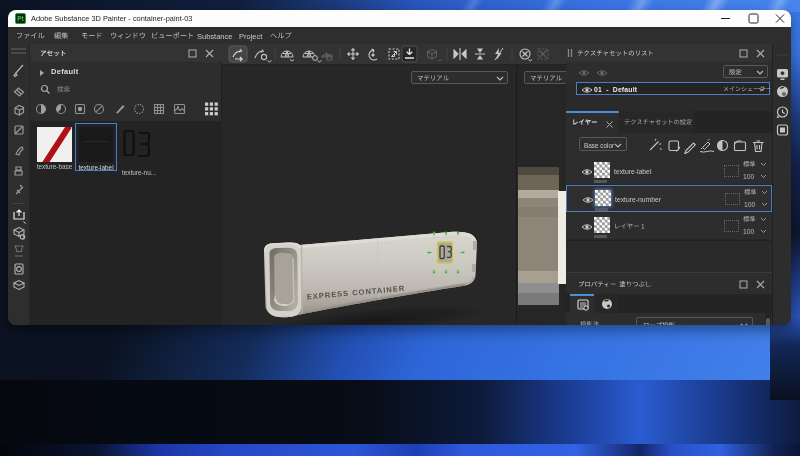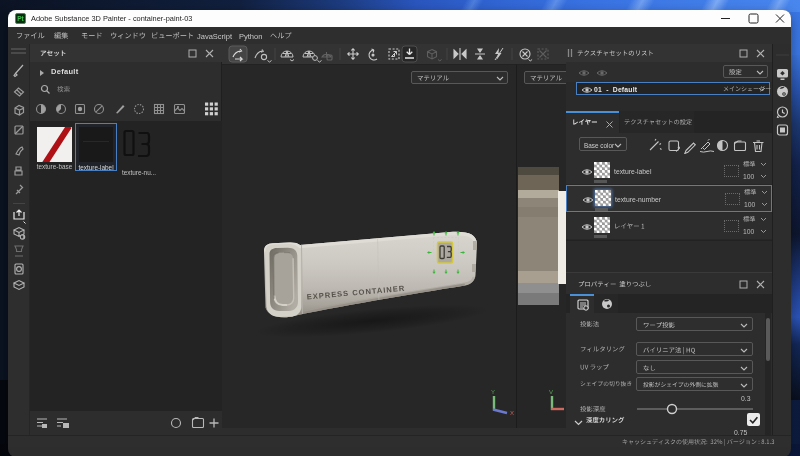--- a/index.html
+++ b/index.html
@@ -1,17 +1,17 @@
 <!DOCTYPE html>
 <html><head><meta charset="utf-8"><style>
 *{margin:0;padding:0;box-sizing:border-box}
 html,body{width:800px;height:456px;overflow:hidden;background:#0a111f;font-family:"Liberation Sans",sans-serif}
 .abs{position:absolute}
 #desk{position:absolute;inset:0;overflow:hidden}
-#win{position:absolute;left:8px;top:10px;width:783px;height:447px;border-radius:8px;overflow:hidden;background:#2d2d2d;box-shadow:0 5px 14px rgba(0,0,0,.4)}
+#win{position:absolute;left:8px;top:10px;width:783px;height:315px;border-radius:8px;overflow:hidden;background:#2d2d2d;box-shadow:0 5px 14px rgba(0,0,0,.4)}
 #tbar{position:absolute;left:0;top:0;width:100%;height:17px;background:#fdfdfd}
 #mbar{position:absolute;left:0;top:17px;width:100%;height:17px;background:#2e2e2e}
 .mi{position:absolute;top:4px}
 #status{position:absolute;left:0;top:425px;width:100%;height:12px;background:#2e2e2e;border-top:1px solid #242424}
 .dd{position:absolute;border:1px solid #585858;border-radius:2px;background:#2e2e2e}
 .chk{background-image:linear-gradient(45deg,#9a9a9a 25%,transparent 25%,transparent 75%,#9a9a9a 75%),linear-gradient(45deg,#9a9a9a 25%,#fff 25%,#fff 75%,#9a9a9a 75%);background-size:5.4px 5.4px;background-position:0 0,2.7px 2.7px}
 svg{display:block}
 </style></head><body>
 <div id="desk">
 <div class="abs" style="left:0;top:0;width:800px;height:456px;background:linear-gradient(113deg,#0b1322 26%,#142c5a 40%,#2250b4 50%,#2e66d8 58%,#3572e2 72%,#4583ec 100%)"></div>
@@ -59,22 +59,22 @@
       <div class="mi" style="left:143.0px">
         <svg width="44.2" height="9.4" style="overflow:visible;display:block">
           <path d="M728 784 675 761C702 723 736 663 756 622L810 647C789 687 753 748 728 784ZM838 824 785 801C813 763 846 707 868 663L922 688C903 725 864 787 838 824ZM279 750H186C190 727 192 693 192 669C192 616 192 216 192 119C192 38 235 3 312 -11C353 -18 413 -21 472 -21C581 -21 731 -13 818 0V91C735 69 582 59 476 59C427 59 375 62 344 67C295 77 274 90 274 141V361C398 393 571 446 683 491C713 502 749 518 777 530L742 610C714 593 684 578 654 565C550 520 392 472 274 443V669C274 697 276 727 279 750ZM1149 91V8C1178 10 1201 11 1232 11C1281 11 1723 11 1780 11C1801 11 1838 10 1856 9V90C1835 88 1799 87 1777 87H1679C1693 178 1722 377 1730 445C1731 453 1734 466 1737 476L1676 505C1667 501 1642 498 1626 498C1571 498 1361 498 1322 498C1297 498 1267 501 1243 504V420C1268 421 1294 423 1323 423C1351 423 1579 423 1641 423C1638 366 1609 171 1594 87H1232C1202 87 1173 89 1149 91ZM2102 433V335C2133 338 2186 340 2241 340C2316 340 2715 340 2790 340C2835 340 2877 336 2897 335V433C2875 431 2839 428 2789 428C2715 428 2315 428 2241 428C2185 428 2132 431 2102 433ZM3755 739C3755 774 3783 803 3818 803C3854 803 3883 774 3883 739C3883 703 3854 675 3818 675C3783 675 3755 703 3755 739ZM3709 739C3709 678 3758 630 3818 630C3879 630 3928 678 3928 739C3928 799 3879 849 3818 849C3758 849 3709 799 3709 739ZM3322 367 3252 401C3213 320 3127 201 3061 139L3130 93C3186 154 3280 281 3322 367ZM3740 400 3672 364C3725 301 3800 176 3839 98L3913 139C3873 211 3793 336 3740 400ZM3092 602V518C3119 520 3147 521 3177 521H3455V514C3455 466 3455 125 3455 70C3454 44 3443 32 3416 32C3390 32 3344 36 3301 44L3308 -36C3348 -40 3408 -43 3450 -43C3510 -43 3536 -16 3536 37C3536 108 3536 432 3536 514V521H3801C3825 521 3855 521 3882 519V602C3857 599 3824 597 3800 597H3536V699C3536 721 3539 757 3542 771H3448C3452 756 3455 722 3455 700V597H3177C3145 597 3120 599 3092 602ZM4102 433V335C4133 338 4186 340 4241 340C4316 340 4715 340 4790 340C4835 340 4877 336 4897 335V433C4875 431 4839 428 4789 428C4715 428 4315 428 4241 428C4185 428 4132 431 4102 433ZM5337 88C5337 51 5335 2 5330 -30H5427C5423 3 5421 57 5421 88L5420 418C5531 383 5704 316 5813 257L5847 342C5742 395 5552 467 5420 507V670C5420 700 5424 743 5427 774H5329C5335 743 5337 698 5337 670C5337 586 5337 144 5337 88Z" transform="translate(0.0,7.20) scale(0.007200,-0.007200)" fill="#c8c8c8"></path>
         </svg>
       </div>
       <div class="mi" style="left:262.0px">
         <svg width="22.6" height="9.4" style="overflow:visible;display:block">
           <path d="M62 282 137 206C152 226 174 257 194 283C239 338 323 448 371 506C405 548 424 551 463 513C505 472 598 373 656 308C720 234 808 132 879 46L948 119C871 202 771 310 704 382C645 444 559 534 499 591C430 656 383 645 330 582C267 507 180 396 133 348C106 322 88 304 62 282ZM1524 21 1577 -23C1584 -17 1595 -9 1611 0C1727 57 1866 160 1952 277L1905 345C1828 232 1705 141 1613 99C1613 130 1613 613 1613 676C1613 714 1616 742 1617 750H1525C1526 742 1530 714 1530 676C1530 613 1530 123 1530 77C1530 57 1528 37 1524 21ZM1066 26 1141 -24C1225 45 1289 143 1319 250C1346 350 1350 564 1350 675C1350 705 1354 735 1355 747H1263C1267 726 1270 704 1270 674C1270 563 1269 363 1240 272C1210 175 1150 86 1066 26ZM2805 718C2805 755 2835 785 2871 785C2908 785 2938 755 2938 718C2938 682 2908 652 2871 652C2835 652 2805 682 2805 718ZM2759 718C2759 707 2761 696 2764 686L2732 685C2686 685 2287 685 2230 685C2197 685 2158 688 2130 692V603C2156 604 2190 606 2230 606C2287 606 2683 606 2741 606C2728 510 2681 371 2610 280C2527 173 2414 88 2220 40L2288 -35C2472 22 2591 115 2682 232C2761 335 2810 496 2831 601L2833 612C2845 608 2858 606 2871 606C2933 606 2984 656 2984 718C2984 780 2933 831 2871 831C2809 831 2759 780 2759 718Z" transform="translate(0.0,7.20) scale(0.007200,-0.007200)" fill="#c8c8c8"></path>
         </svg>
       </div>
-      <div class="mi" style="left:189px;top:5px;font-size:7.5px;color:#c8c8c8">JavaScript</div>
-      <div class="mi" style="left:231px;top:5px;font-size:7.5px;color:#c8c8c8">Python</div>
+      <div class="mi" style="left:189px;top:5px;font-size:7.5px;color:#c8c8c8">Substance</div>
+      <div class="mi" style="left:231px;top:5px;font-size:7.5px;color:#c8c8c8">Project</div>
     </div>
     <div class="abs" style="left:0;top:34px;width:22px;height:391px;background:#2e2e2e;border-right:1px solid #262626">
       <div class="abs" style="left:3px;top:4px;width:15px;height:2px;background:#4a4a4a"></div>
       <div class="abs" style="left:3px;top:8px;width:15px;height:2px;background:#4a4a4a"></div>
       <svg class="abs" style="left:0;top:0" width="22" height="391">
 <g stroke="#b4b4b4" fill="none" stroke-width="1.2">
 <path d="M7 30 L15 21 M7.5 29.5 l-1.5 2 1 1 2-1.5z"></path>
 <path d="M6.5 48 l4-4 5 4 -4 4z M9 46 l4 4" stroke="#9a9a9a"></path>
 <path d="M7 64 l4-2.5 4.5 2 0 5 -4 2.5 -4.5-2z M7 64 l4.5 2 4.5-2 M11.5 66 l0 5" stroke="#9a9a9a"></path>
 <rect x="7" y="82" width="8" height="8" rx="1" stroke="#9a9a9a"></rect>

